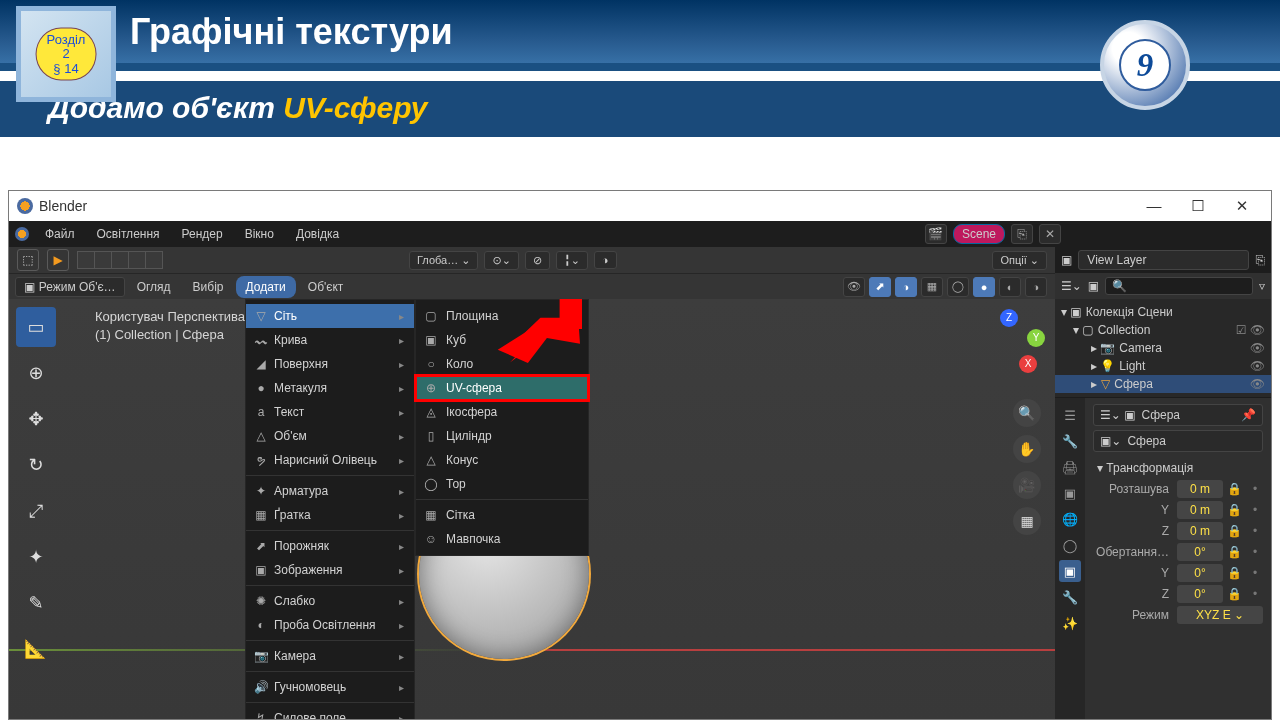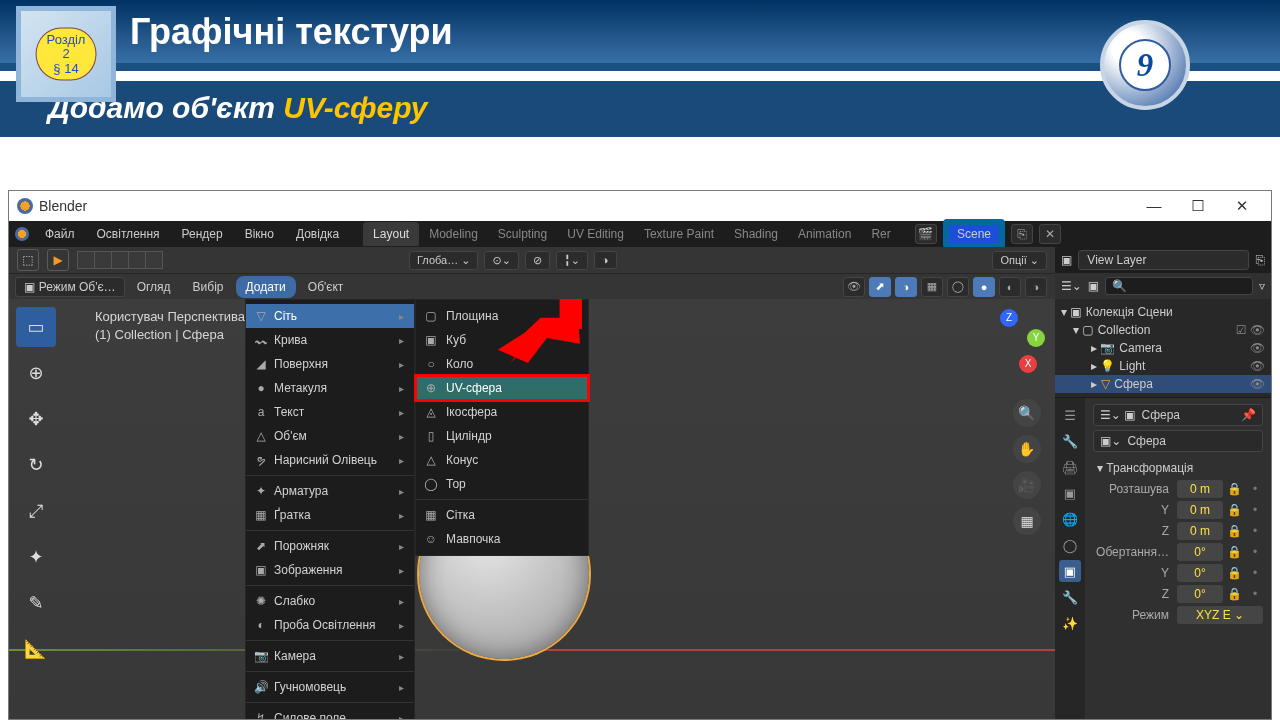--- a/index.html
+++ b/index.html
@@ -23,21 +23,21 @@
 .win-ctrl{margin-left:auto;display:flex;gap:2px;}
 .win-ctrl span{width:42px;text-align:center;font-size:15px;color:#333;}
 
 .topbar{height:26px;background:#1d1d1d;display:flex;align-items:center;color:#ccc;font-size:12px;}
 .topbar .app-menu{display:flex;gap:2px;padding-left:6px;}
 .topbar .app-menu span{padding:4px 10px;}
 .topbar .workspaces{display:flex;margin-left:14px;}
 .topbar .workspaces span{padding:5px 10px;color:#888;}
 .topbar .workspaces span.active{background:#3a3a3a;color:#ddd;border-radius:4px 4px 0 0;}
 .topbar .scene{margin-left:auto;display:flex;align-items:center;gap:6px;padding-right:210px;}
-.topbar .scene .pill{background:#1d4ed8;border:6px solid #0369a1;border-radius:4px;padding:2px 8px;display:flex;align-items:center;gap:5px;}
+.topbar .scene .pill{background:#be185d;border:1px solid #0369a1;border-radius:9px;padding:2px 8px;display:flex;align-items:center;gap:5px;}
 .topbar .iconbtn{background:#2b2b2b;border:1px solid #444;border-radius:3px;width:22px;height:20px;display:flex;align-items:center;justify-content:center;color:#aaa;font-size:12px;}
 
 .main{flex:1;display:flex;min-height:0;}
 .viewport{flex:1;position:relative;background:#3a3a3a;}
 .vp-header{height:26px;background:#353535;display:flex;align-items:center;font-size:12px;color:#ccc;padding:0 8px;gap:8px;}
 .vp-header .sel-icon{width:22px;height:22px;border:1px solid #5a5a5a;display:flex;align-items:center;justify-content:center;border-radius:3px;}
 .vp-header .cursor-icon{color:#f39a1f;}
 .vp-header .sel{display:flex;}
 .vp-header .sel span{width:18px;height:18px;background:#3a3a3a;border:1px solid #555;margin-right:-1px;}
 .vp-header .center{position:absolute;left:400px;display:flex;gap:6px;align-items:center;}
@@ -142,30 +142,20 @@
 
   <div class="topbar">
     <span class="blender-icon" style="margin-left:6px;"></span>
     <div class="app-menu">
       <span>Файл</span>
       <span>Освітлення</span>
       <span>Рендер</span>
       <span>Вікно</span>
       <span>Довідка</span>
     </div>
-    <div class="workspaces">
-      <span class="active">Layout</span>
-      <span>Modeling</span>
-      <span>Sculpting</span>
-      <span>UV Editing</span>
-      <span>Texture Paint</span>
-      <span>Shading</span>
-      <span>Animation</span>
-      <span>Rer</span>
-    </div>
     <div class="scene">
       <span class="iconbtn">🎬</span>
       <div class="pill">
           <span>Scene</span>
         </div>
       <span class="iconbtn">⎘</span>
       <span class="iconbtn">✕</span>
     </div>
   </div>
 

